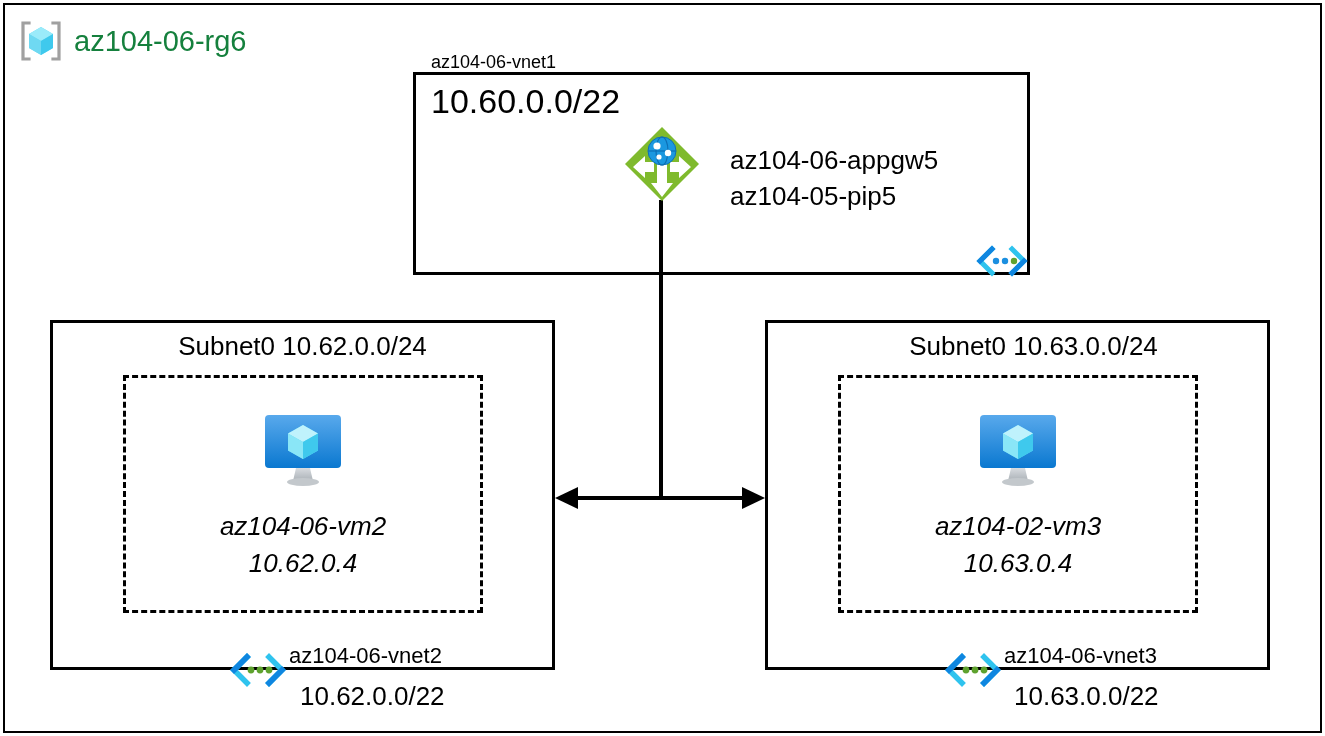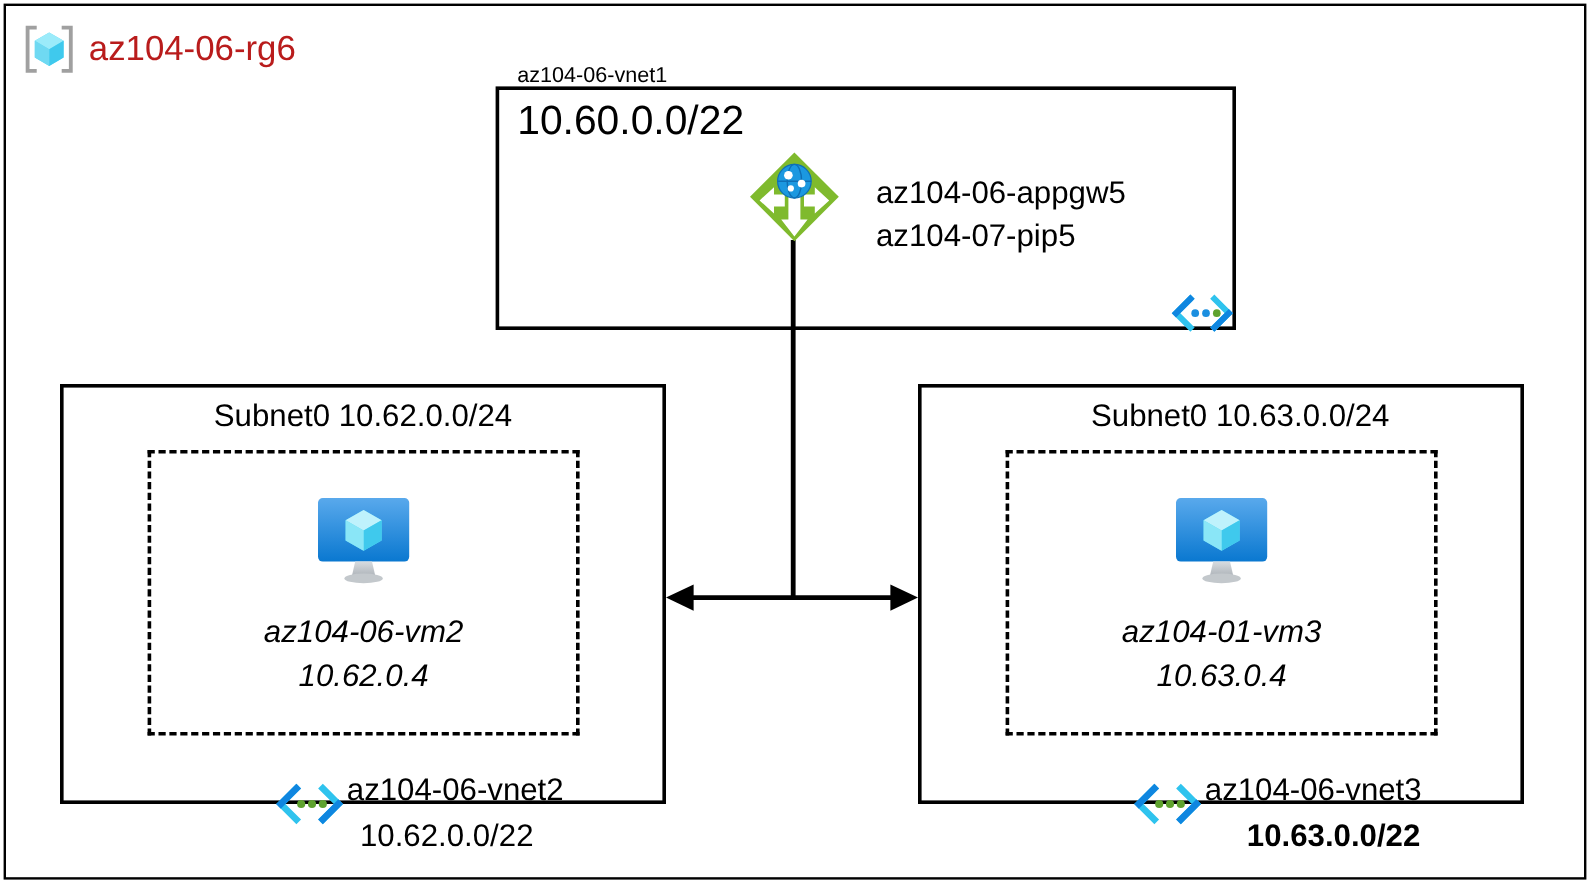--- a/index.html
+++ b/index.html
@@ -43,21 +43,21 @@
     gap: 10px;
   }
   .rg-icon {
     width: 46px;
     height: 46px;
     display: block;
   }
   .rg-title {
     font-size: 29px;
     line-height: 1;
-    color: #b91c1c;
+    color: #15803d;
     white-space: nowrap;
   }
 
   
   .box {
     position: absolute;
     border: 3px solid #000000;
     box-sizing: border-box;
     background: transparent;
   }
@@ -168,35 +168,35 @@
   .vnet-badge-sub {
     position: absolute;
     width: 62px;
     height: 36px;
   }
   #left-vnet-badge  { left: 227px; top: 652px; }
   #right-vnet-badge { left: 942px; top: 652px; }
 
   .vnet-sub-name {
     position: absolute;
-    font-size: 26px;
+    font-size: 22px;
     line-height: 1;
     white-space: nowrap;
   }
   .vnet-sub-cidr {
     position: absolute;
     font-size: 26px;
     line-height: 1;
     white-space: nowrap;
     text-align: center;
   }
   #left-vnet-name  { left: 289px; top: 645px; }
   #left-vnet-cidr  { left: 300px; top: 683px; }
   #right-vnet-name { left: 1004px; top: 645px; }
-  #right-vnet-cidr { left: 1039px; top: 683px; font-weight: bold; }
+  #right-vnet-cidr { left: 1014px; top: 683px; }
 
   
   .connector-svg {
     position: absolute;
     left: 0;
     top: 0;
     width: 1325px;
     height: 736px;
     pointer-events: none;
     overflow: visible;
@@ -247,21 +247,21 @@
     <circle cx="39" cy="26" r="14" fill="none" stroke="#0E6FB5" stroke-width="1"></circle>
     <ellipse cx="39" cy="26" rx="6" ry="14" fill="none" stroke="#0E6FB5" stroke-width="1.2"></ellipse>
     <line x1="25" y1="26" x2="53" y2="26" stroke="#0E6FB5" stroke-width="1.2"></line>
     <circle cx="34" cy="21" r="3.6" fill="#FFFFFF"></circle>
     <circle cx="45" cy="28" r="3.2" fill="#FFFFFF"></circle>
     <circle cx="36" cy="32" r="2.6" fill="#FFFFFF"></circle>
   </svg>
 
   <div class="appgw-labels">
     <div>az104-06-appgw5</div>
-    <div>az104-07-pip5</div>
+    <div>az104-05-pip5</div>
   </div>
 
   <svg class="vnet-badge-vnet1" viewBox="0 0 56 32">
     <path d="M18 4 L6 16 L18 28" fill="none" stroke="#2FC3EE" stroke-width="5" stroke-linecap="square" stroke-linejoin="miter"></path>
     <path d="M38 4 L50 16 L38 28" fill="none" stroke="#2FC3EE" stroke-width="5" stroke-linecap="square" stroke-linejoin="miter"></path>
     <path d="M18 4 L6 16" stroke="#0F86E0" stroke-width="5" stroke-linecap="square"></path>
     <path d="M50 16 L38 28" stroke="#0F86E0" stroke-width="5" stroke-linecap="square"></path>
     <circle cx="22" cy="16" r="3.2" fill="#1B8FE0"></circle>
     <circle cx="31" cy="16" r="3.2" fill="#1B8FE0"></circle>
     <circle cx="40" cy="16" r="3.2" fill="#5EA22E"></circle>
@@ -327,21 +327,21 @@
     <rect x="2" y="2" width="76" height="53" rx="4" fill="url(#vmgrad-r)"></rect>
     <path d="M33 55 L47 55 L50 68 L30 68 Z" fill="url(#standgrad-r)"></path>
     <ellipse cx="40" cy="69" rx="16" ry="4" fill="#C3C8CC"></ellipse>
     <polygon points="40,12 55,20.5 55,37.5 40,46 25,37.5 25,20.5" fill="#63DCF5"></polygon>
     <polygon points="40,12 55,20.5 40,29 25,20.5" fill="#BFF2FC"></polygon>
     <polygon points="40,29 55,20.5 55,37.5 40,46" fill="#3FC9ED"></polygon>
     <polygon points="40,29 25,20.5 25,37.5 40,46" fill="#8AE6F7"></polygon>
   </svg>
 
   <div class="vm-labels" id="right-vm-labels">
-    <div>az104-01-vm3</div>
+    <div>az104-02-vm3</div>
     <div>10.63.0.4</div>
   </div>
 
   <svg class="vnet-badge-sub" id="right-vnet-badge" viewBox="0 0 62 36">
     <path d="M20 5 L7 18 L20 31" fill="none" stroke="#2FC3EE" stroke-width="5.5" stroke-linecap="square" stroke-linejoin="miter"></path>
     <path d="M42 5 L55 18 L42 31" fill="none" stroke="#2FC3EE" stroke-width="5.5" stroke-linecap="square" stroke-linejoin="miter"></path>
     <path d="M20 5 L7 18" stroke="#0F86E0" stroke-width="5.5" stroke-linecap="square"></path>
     <path d="M55 18 L42 31" stroke="#0F86E0" stroke-width="5.5" stroke-linecap="square"></path>
     <circle cx="24" cy="18" r="3.4" fill="#5EA22E"></circle>
     <circle cx="33" cy="18" r="3.4" fill="#5EA22E"></circle>

